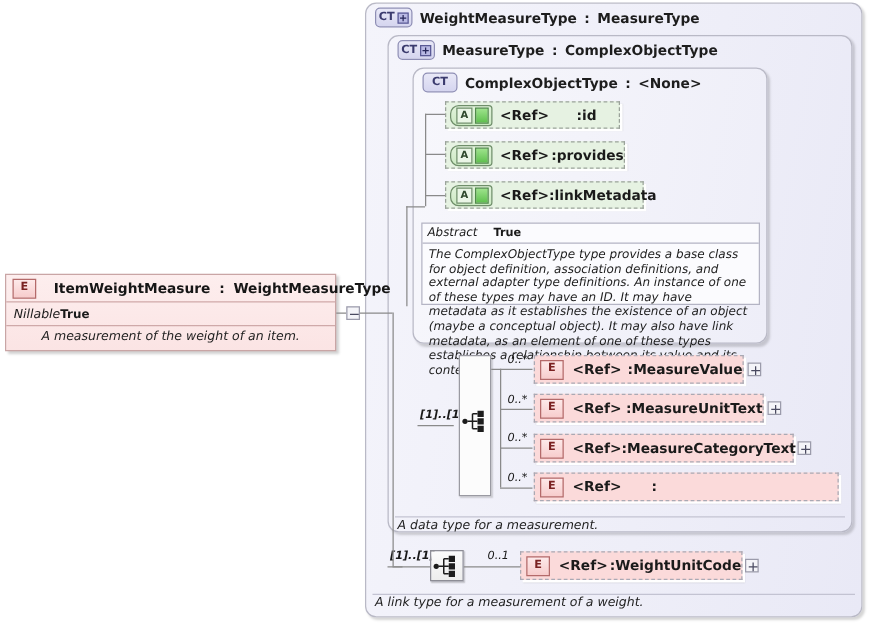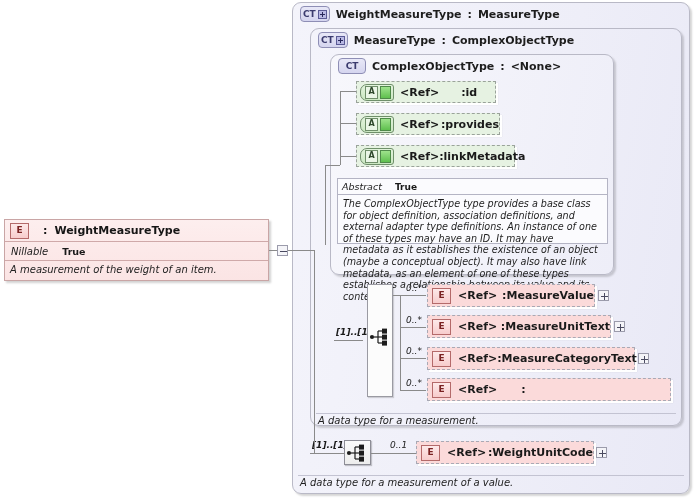--- a/index.html
+++ b/index.html
@@ -117,29 +117,29 @@
     box-shadow:2px 2px 2px rgba(0,0,0,0.18);
   }
   .root-title{
     display:flex;align-items:center;gap:7px;
     height:21px;padding-left:5px;
     font-size:11px;font-weight:bold;color:#161616;
     border-bottom:1px solid #cfa9a9;
     white-space:nowrap;
   }
   .root-prop{
-    height:18px;display:flex;align-items:center;gap:14px;
+    height:18px;display:flex;align-items:center;
     padding-left:6px;border-bottom:1px solid #cfa9a9;
     font-size:10px;
   }
   .root-prop .k{font-style:italic;color:#1a1a1a;}
   .root-prop .v{font-weight:bold;color:#1a1a1a;font-size:9.5px;}
   .root-doc{
     padding:3px 5px 0 5px;
-    font-size:10px;font-style:italic;color:#222;
+    font-size:10px;font-style:italic;color:#222;text-align:center;
   }
 
   
   .doc-panel{
     border:1px solid #b4b4c4;
     background:#fbfbfe;
   }
   .doc-abstract{
     height:15px;display:flex;align-items:center;gap:13px;
     padding-left:4px;border-bottom:1px solid #b4b4c4;
@@ -375,25 +375,26 @@
 <div class="abs elem-row" style="left:416px;top:441px;width:178px;">
   <span class="badge-e">E</span>
   <span class="ref-word">&lt;Ref&gt;</span>
   <span style="display:inline-block;width:24px;"></span>
   <span class="name-word"> : </span>
   <span class="name-word">WeightUnitCode</span>
 </div>
 <div class="abs exp plus" style="left:596px;top:447px;"></div>
 
 <div class="abs cont-doc-rule" style="left:298px;top:475px;width:386px;"></div>
-<div class="abs cont-doc" style="left:300px;top:477px;">A data type for a measurement of a value.</div>
+<div class="abs cont-doc" style="left:300px;top:477px;">A link type for a measurement of a weight.</div>
 
 <div class="abs root-box" style="left:4px;top:219px;width:265px;height:62px;">
   <div class="root-title">
     <span class="badge-e">E</span>
+    <span>ItemWeightMeasure</span>
     <span> : </span>
     <span>WeightMeasureType</span>
   </div>
   <div class="root-prop">
     <span class="k">Nillable</span>
     <span class="v">True</span>
   </div>
   <div class="root-doc">A measurement of the weight of an item.</div>
 </div>
 

